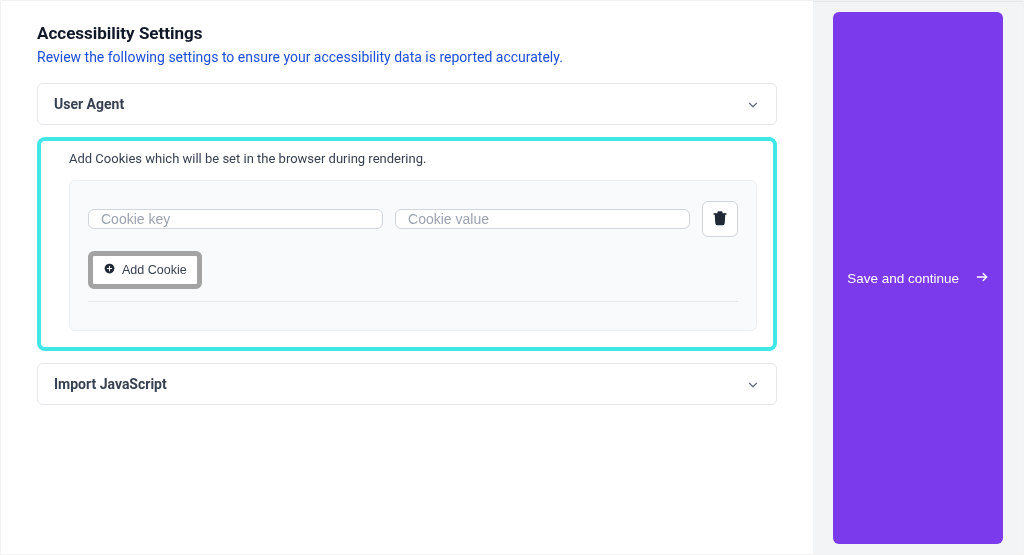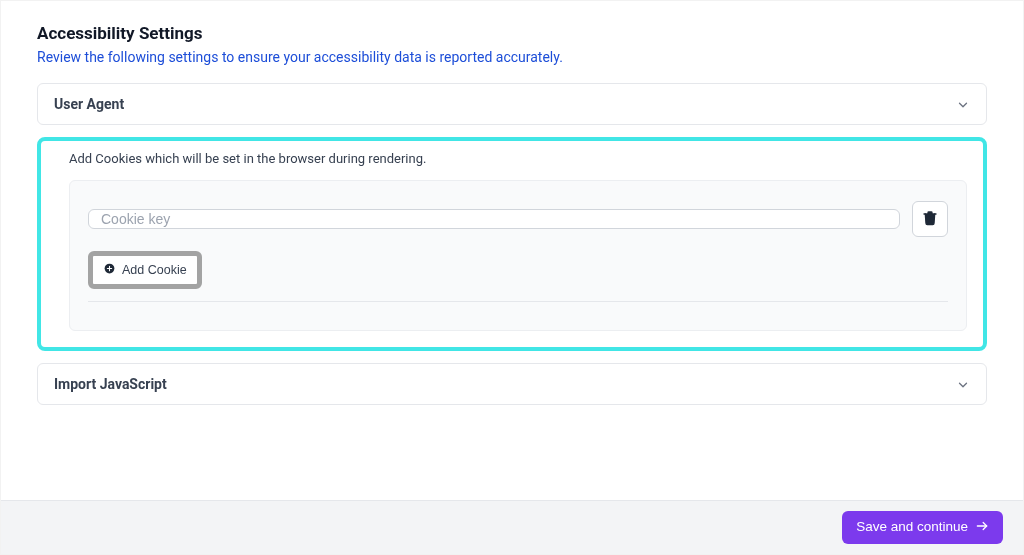--- a/index.html
+++ b/index.html
@@ -6,21 +6,21 @@
     body {
       font-family: -apple-system, BlinkMacSystemFont, "Segoe UI", Roboto, Helvetica, Arial, sans-serif;
       background: #fff;
       color: #1f2937;
       width: 1024px;
       height: 555px;
       overflow: hidden;
     }
     .page {
       display: flex;
-      flex-direction: column;
+      flex-direction: row;
       height: 555px;
       background: #fff;
       border: 1px solid rgba(0,0,0,0.05);
     }
     .content {
       flex: 1;
       padding: 22px 36px 0 36px;
       overflow: hidden;
     }
     .heading {
@@ -139,22 +139,22 @@
     }
     .primary-btn {
       background: #7c3aed;
       color: #fff;
       border: none;
       border-radius: 6px;
       padding: 8px 14px;
       font-size: 13.5px;
       font-weight: 500;
       display: inline-flex;
-      align-items: flex-start;
-      gap: 7px;
+      align-items: center;
+      gap: 16px;
       cursor: pointer;
     }
     .primary-btn svg { width: 14px; height: 14px; stroke: #fff; }
   </style>
 </head>
 <body>
 
 <div class="page">
   <div class="content">
     <h2 class="heading">Accessibility Settings</h2>
@@ -170,20 +170,21 @@
         </span>
       </div>
     </div>
 
     <div class="panel panel-highlight">
       <div class="panel-body">
         <p class="panel-desc">Add Cookies which will be set in the browser during rendering.</p>
         <div class="panel-box">
           <div class="cookie-row">
             <input class="input" type="text" placeholder="Cookie key" style="">
+            <input class="input" type="text" placeholder="Cookie value" style="">
             <button class="icon-btn">
               <span>
                 <svg viewBox="0 0 24 24" fill="none" stroke="#1f2937" stroke-width="2" stroke-linecap="round" stroke-linejoin="round">
                     <polyline points="3 6 5 6 21 6"></polyline>
                     <path d="M19 6l-1 14a2 2 0 0 1-2 2H8a2 2 0 0 1-2-2L5 6"></path>
                     <path d="M10 11v6"></path>
                     <path d="M14 11v6"></path>
                     <path d="M9 6V4a1 1 0 0 1 1-1h4a1 1 0 0 1 1 1v2"></path>
                   </svg>
               </span>

